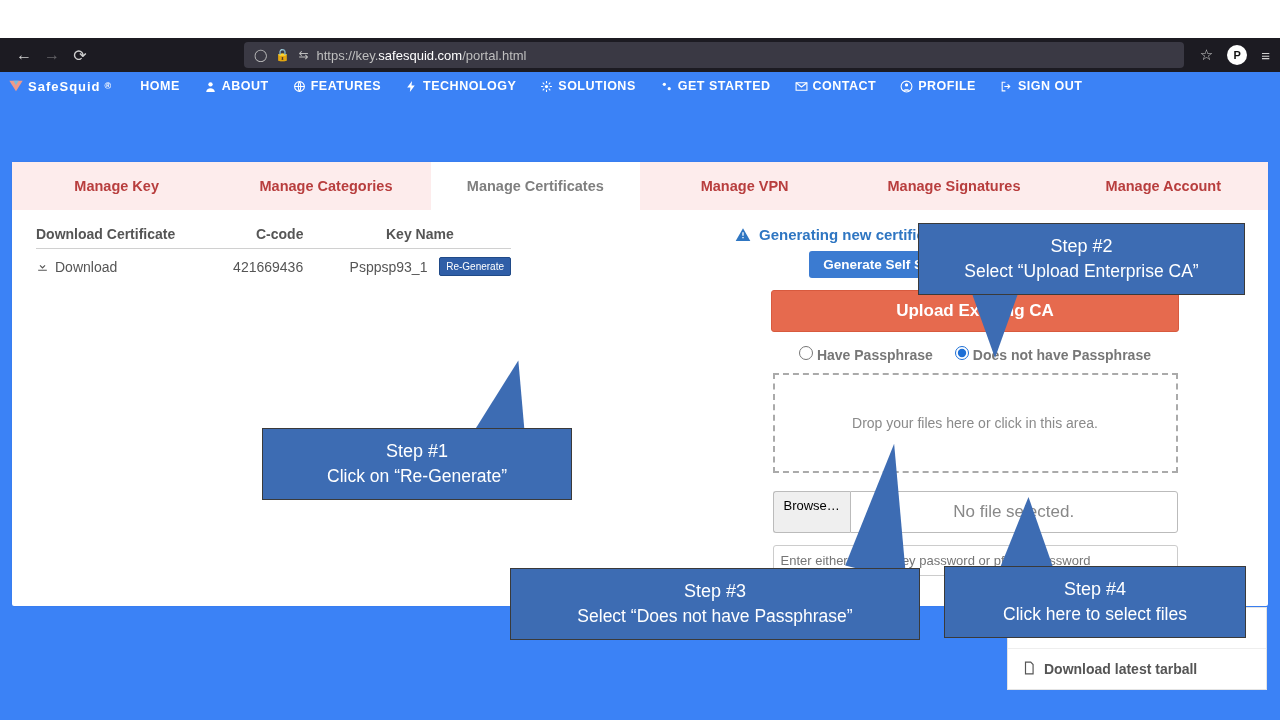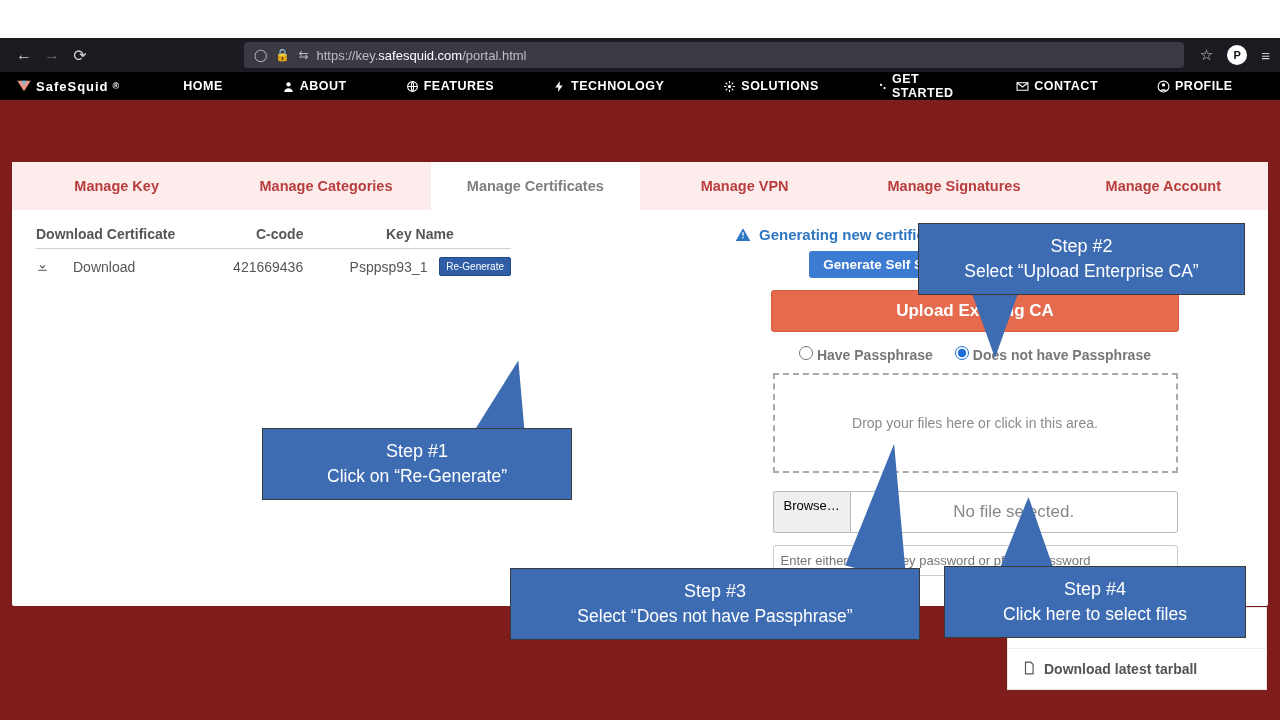--- a/index.html
+++ b/index.html
@@ -10,43 +10,43 @@
   .chrome-bar { height:34px; background:#1c1b22; display:flex; align-items:center; color:#cfcfcf; font-size:13px; padding:0 10px; }
   .nav-btn { width:28px; text-align:center; font-size:16px; cursor:pointer; }
   .url-box { margin-left:150px; display:flex; align-items:center; background:#3a3944; border-radius:4px; padding:3px 10px; width:940px; height:26px;}
   .url-box .icon { margin-right:8px; font-size:12px; color:#bbb;}
   .url-text { color:#bfbfbf; }
   .url-text .host { color:#fff; }
   .right-icons { margin-left:auto; display:flex; align-items:center; gap:14px; font-size:15px;}
   .avatar-p { width:20px; height:20px; border-radius:50%; background:#fff; color:#111; font-size:11px; font-weight:700; display:flex; align-items:center; justify-content:center;}
 
   
-  .site-nav { height:28px; background:#000000; display:flex; align-items:center; padding:0 16px; color:#fff; font-size:13px;gap:35px;}
+  .site-nav { height:28px; background:#3b82f6; display:flex; align-items:center; padding:0 8px; color:#fff; font-size:13px;}
   .brand { display:flex; align-items:center; gap:4px; font-weight:700; letter-spacing:1px; margin-right:16px;}
   .brand .logo { width:16px; height:16px; display:inline-block;}
   .brand sup{font-size:9px;}
   .nav-item { padding:0 12px; display:flex; align-items:center; gap:5px; font-weight:600; letter-spacing:.5px; cursor:pointer; font-size:12.5px;}
   .nav-item svg{width:13px;height:13px;fill:#fff;}
 
   
-  .page { background:#7f1d1d; height:620px; padding:12px; position:relative;}
+  .page { background:#3b82f6; height:620px; padding:12px; position:relative;}
   .panel { background:#fff; border-radius:2px; box-shadow:0 0 2px rgba(0,0,0,.1); overflow:visible;}
 
   
   .tabstrip { display:flex; background:#fdecec; height:48px; margin-top:50px;}
   .tab { flex:1; display:flex; align-items:center; justify-content:center; color:#b83e3e; font-weight:600; font-size:14.5px; cursor:pointer;}
   .tab.active { background:#fff; color:#7f7f7f; }
 
   
   .cert-body { padding:16px 24px 30px; position:relative; display:flex; }
   .left-col { width:480px; }
   .tbl-head { display:flex; color:#555; font-weight:600; font-size:14px; padding-bottom:6px;}
   .th1{width:220px;} .th2{width:130px;} .th3{width:130px;}
   .tbl-row { display:flex; border-top:1px solid #d0d0d0; padding:8px 0; font-size:14px; color:#555; align-items:center; width:475px;}
-  .dl-link { color:#555; cursor:pointer; display:flex; gap:24px; align-items:center; width:220px;}
+  .dl-link { color:#555; cursor:pointer; display:flex; gap:6px; align-items:center; width:220px;}
   .ccode{width:130px;} .kname{width:100px; white-space:nowrap;}
   .regen-btn { background:#2f5ea7; color:#fff; font-size:10px; padding:3px 6px; border:1px solid #204a88; border-radius:2px; cursor:pointer; margin-left:auto; white-space:nowrap;}
 
   
   .right-col { flex:1; padding-left:190px; text-align:center;}
   .warn { color:#2f76c2; font-weight:600; font-size:15px; margin-bottom:8px; display:flex; gap:8px; justify-content:center; align-items:center;}
   .warn svg{width:16px;height:16px;fill:#2f76c2;}
   .btn-pair { display:inline-flex; border-radius:3px; overflow:hidden; margin-bottom:12px;}
   .btn-pair .b { padding:6px 14px; font-size:13.5px; font-weight:600; color:#fff; cursor:pointer;}
   .b-self { background:#3b7bd1;}

